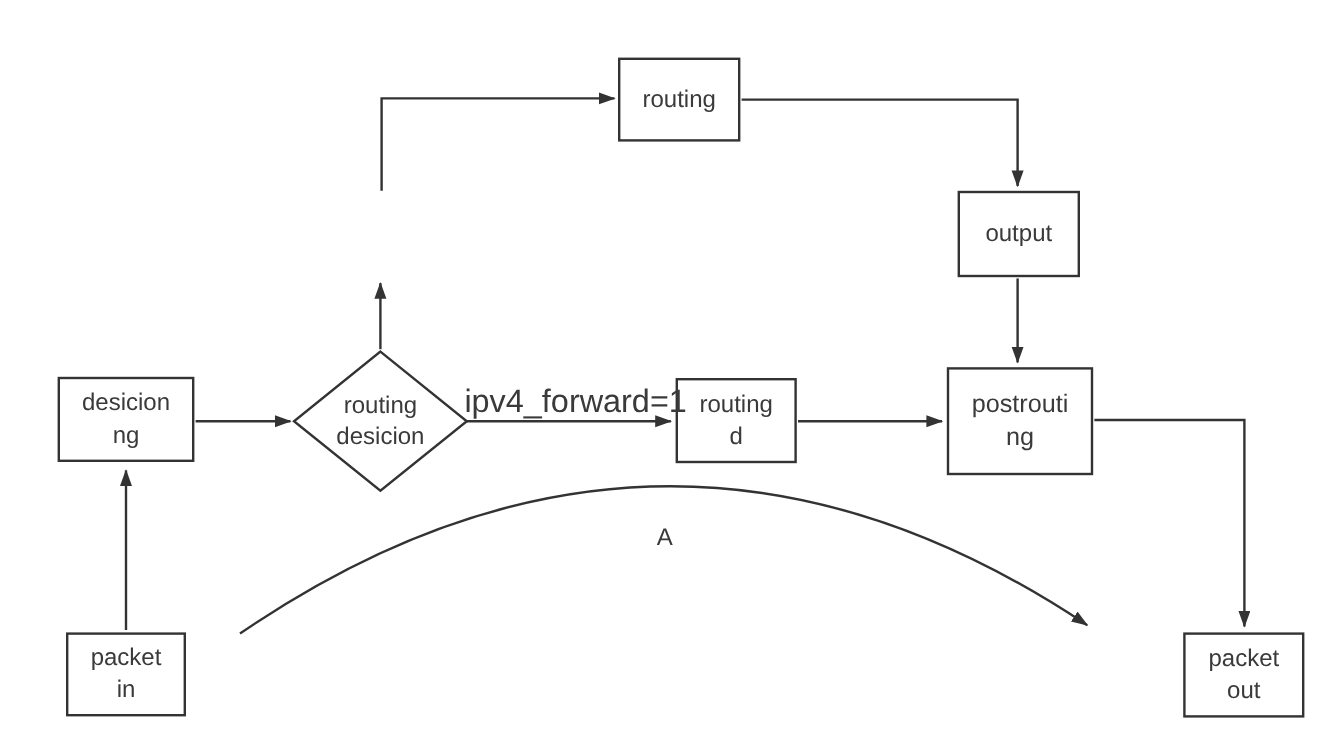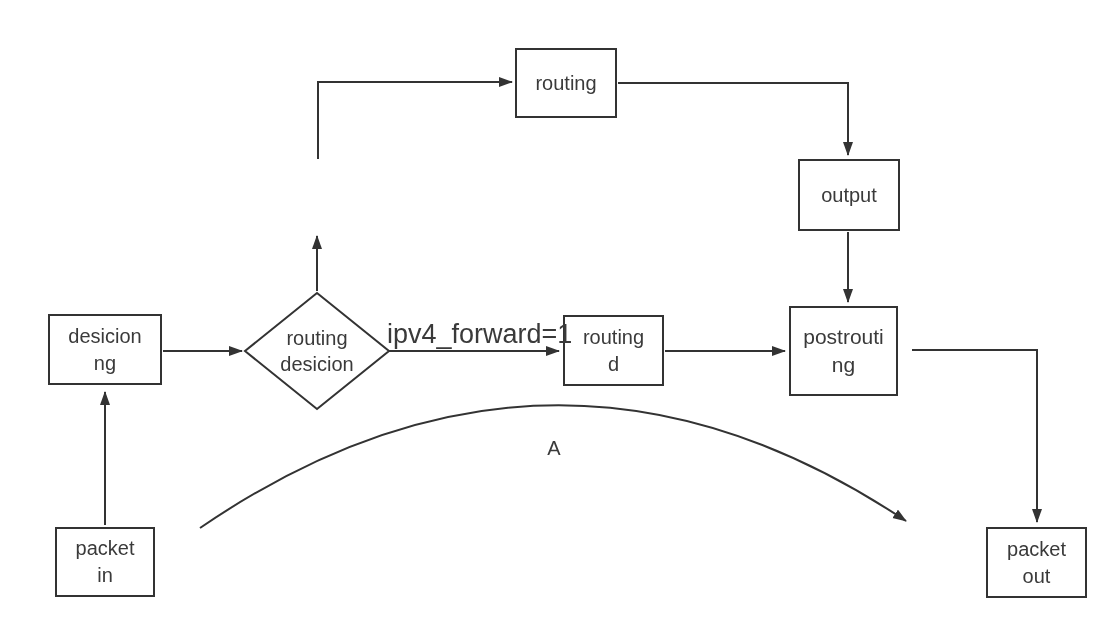--- a/index.html
+++ b/index.html
@@ -34,21 +34,21 @@
     font-size: 20px;
     line-height: 27px;
     color: #3a3a3a;
   }
   
   #node-prerouting  { left: 48px;  top: 314px; width: 114px; height: 71px; }
   #node-input       { left: 268px; top: 160px; width: 100px; height: 70px; }
   #node-routing     { left: 515px; top: 48px;  width: 102px; height: 70px; }
   #node-output      { left: 798px; top: 159px; width: 102px; height: 72px; }
   #node-forward     { left: 563px; top: 315px; width: 101px; height: 71px; }
-  #node-postrouting { left: 789px; top: 306px; width: 109px; height: 90px; font-size: 21px; line-height: 28px; }
+  #node-postrouting { left: 789px; top: 306px; width: 122px; height: 90px; font-size: 21px; line-height: 28px; }
   #node-packet-in   { left: 55px;  top: 527px; width: 100px; height: 70px; }
   #node-packet-out  { left: 986px; top: 527px; width: 101px; height: 71px; }
 
   .diamond-label {
     position: absolute;
     left: 245px; top: 297px;
     width: 144px; height: 108px;
     display: flex;
     align-items: center;
     justify-content: center;

